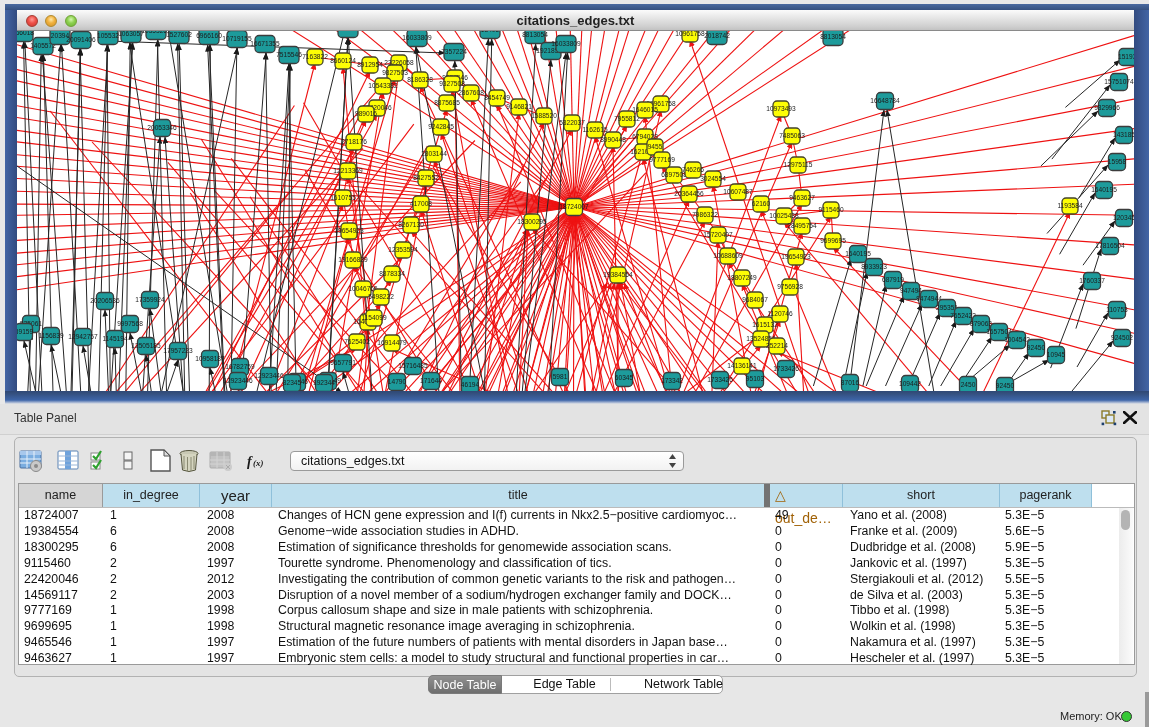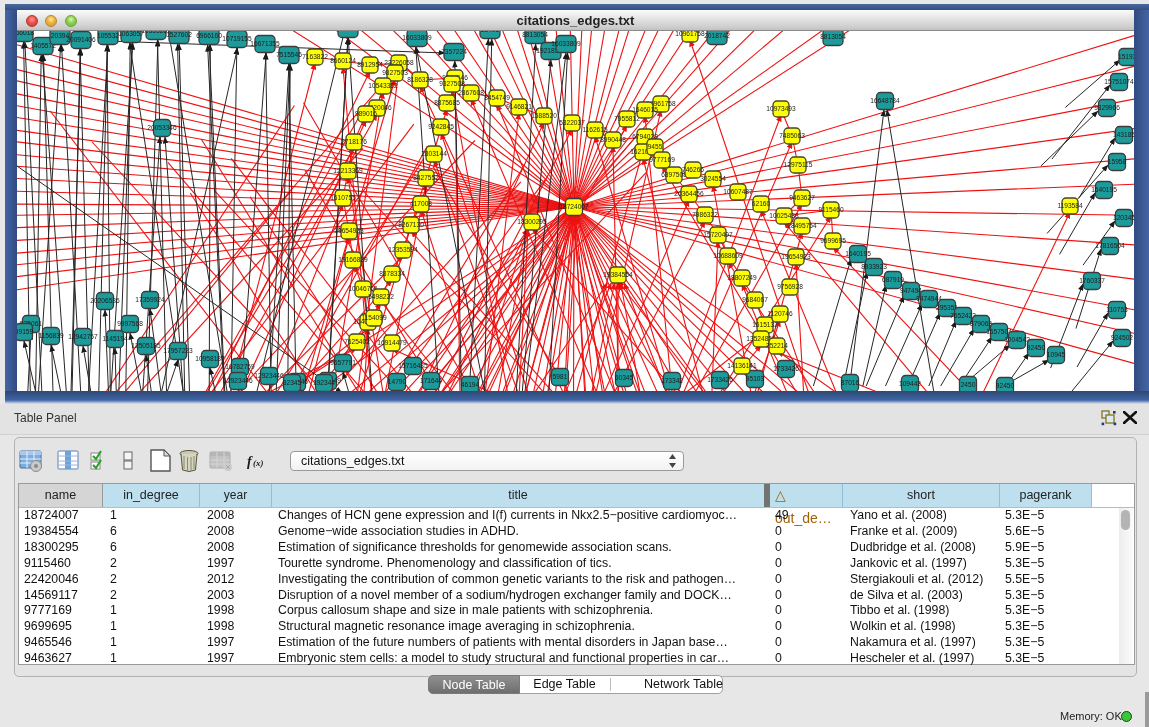--- a/index.html
+++ b/index.html
@@ -1060,21 +1060,21 @@
 <svg class="abs" style="left:668px;top:454px" width="9" height="14" viewBox="0 0 9 14">
     <path d="M4.5 0 L8 5 H1 z" fill="#444"></path>
     <path d="M4.5 14 L1 9 H8 z" fill="#444"></path>
   </svg>
 
 <div class="abs" style="left:18px;top:483px;width:1117px;height:182px;background:#fff;border:1px solid #9a9a9a"></div>
 
 <div class="abs" style="left:19px;top:484px;width:1115px;height:23px;background:#fff"></div>
 <div class="abs hc" style="left:19px;top:484px;width:84px;height:23px;background:#d5d5d5;border-right:1px solid #9a9a9a;text-align:center;font-size:12.5px;color:#222;line-height:23px">name</div>
 <div class="abs hc" style="left:103px;top:484px;width:97px;height:23px;background:#bedfee;border-right:1px solid #8fc0da;text-align:center;font-size:12.5px;color:#222;line-height:23px">in_degree</div>
-<div class="abs hc" style="left:200px;top:484px;width:72px;height:23px;background:#bedfee;border-right:1px solid #8fc0da;text-align:center;font-size:12px;color:#222;line-height:23px">year</div>
+<div class="abs hc" style="left:200px;top:484px;width:72px;height:23px;background:#bedfee;border-right:1px solid #8fc0da;text-align:center;font-size:15px;color:#222;line-height:23px">year</div>
 <div class="abs hc" style="left:272px;top:484px;width:498px;height:23px;background:#bedfee;border-right:6px solid #737373;text-align:center;font-size:12.5px;color:#222;line-height:23px">title</div>
 <div class="abs hc" style="left:770px;top:484px;width:73px;height:23px;background:#bedfee;border-right:1px solid #8fc0da;font-size:14px;color:#a16207;line-height:23px;padding-left:5px">△ out_de…</div>
 <div class="abs hc" style="left:843px;top:484px;width:157px;height:23px;background:#bedfee;border-right:1px solid #8fc0da;text-align:center;font-size:12.5px;color:#222;line-height:23px">short</div>
 <div class="abs hc" style="left:1000px;top:484px;width:92px;height:23px;background:#bedfee;border-right:1px solid #8fc0da;text-align:center;font-size:12.5px;color:#222;line-height:23px">pagerank</div>
 <div class="abs" style="left:19px;top:507px;width:1115px;height:1px;background:#bbb"></div>
 
 <style>.row{position:absolute;height:16px;font-size:12.3px;color:#111;white-space:nowrap}.row span{position:absolute;top:0}</style>
 <div class="row" style="top:508px">
 <span style="left:24px">18724007</span>
     <span style="left:110px">1</span>
@@ -1163,20 +1163,20 @@
 <span style="left:278px">Embryonic stem cells: a model to study structural and functional properties in car…</span>
     <span style="left:775px">0</span>
     <span style="left:850px">Hescheler et al. (1997)</span>
 <span style="left:1005px">5.3E−5</span>
   </div>
 
 <div class="abs" style="left:1119px;top:508px;width:14px;height:156px;background:linear-gradient(90deg,#ececec,#fbfbfb)"></div>
 <div class="abs" style="left:1121px;top:510px;width:9px;height:20px;background:#b4b4b4;border-radius:5px"></div>
 
 <div class="abs" style="left:428px;top:675px;width:295px;height:19px;background:#fff;border:1px solid #a0a0a0;border-radius:5px"></div>
-<div class="abs" style="left:428px;top:675px;width:92px;height:19px;background:linear-gradient(#909090,#6e6e6e);border:1px solid #7a7a7a;border-radius:5px 0 0 5px;color:#fff;font-size:12.5px;text-align:center;line-height:18px">Node Table</div>
+<div class="abs" style="left:428px;top:675px;width:74px;height:19px;background:linear-gradient(#909090,#6e6e6e);border:1px solid #7a7a7a;border-radius:5px 0 0 5px;color:#fff;font-size:12.5px;text-align:center;line-height:18px">Node Table</div>
 <div class="abs" style="left:519px;top:675px;width:91px;height:19px;color:#111;font-size:12.5px;text-align:center;line-height:18px">Edge Table</div>
 <div class="abs" style="left:610px;top:678px;width:1px;height:13px;background:#bbb"></div>
 <div class="abs" style="left:611px;top:675px;width:112px;height:19px;color:#111;font-size:12.5px;text-align:right;line-height:18px">Network Table</div>
 
 <div class="abs" style="left:1060px;top:710px;font-size:11px;color:#222">Memory: OK</div>
 <div class="abs" style="left:1121px;top:711px;width:11px;height:11px;border-radius:50%;background:#35c935;border:1px solid #333"></div>
 <div class="abs" style="left:1145px;top:692px;width:4px;height:35px;background:#9a9a9a"></div>
 
 </body></html>

